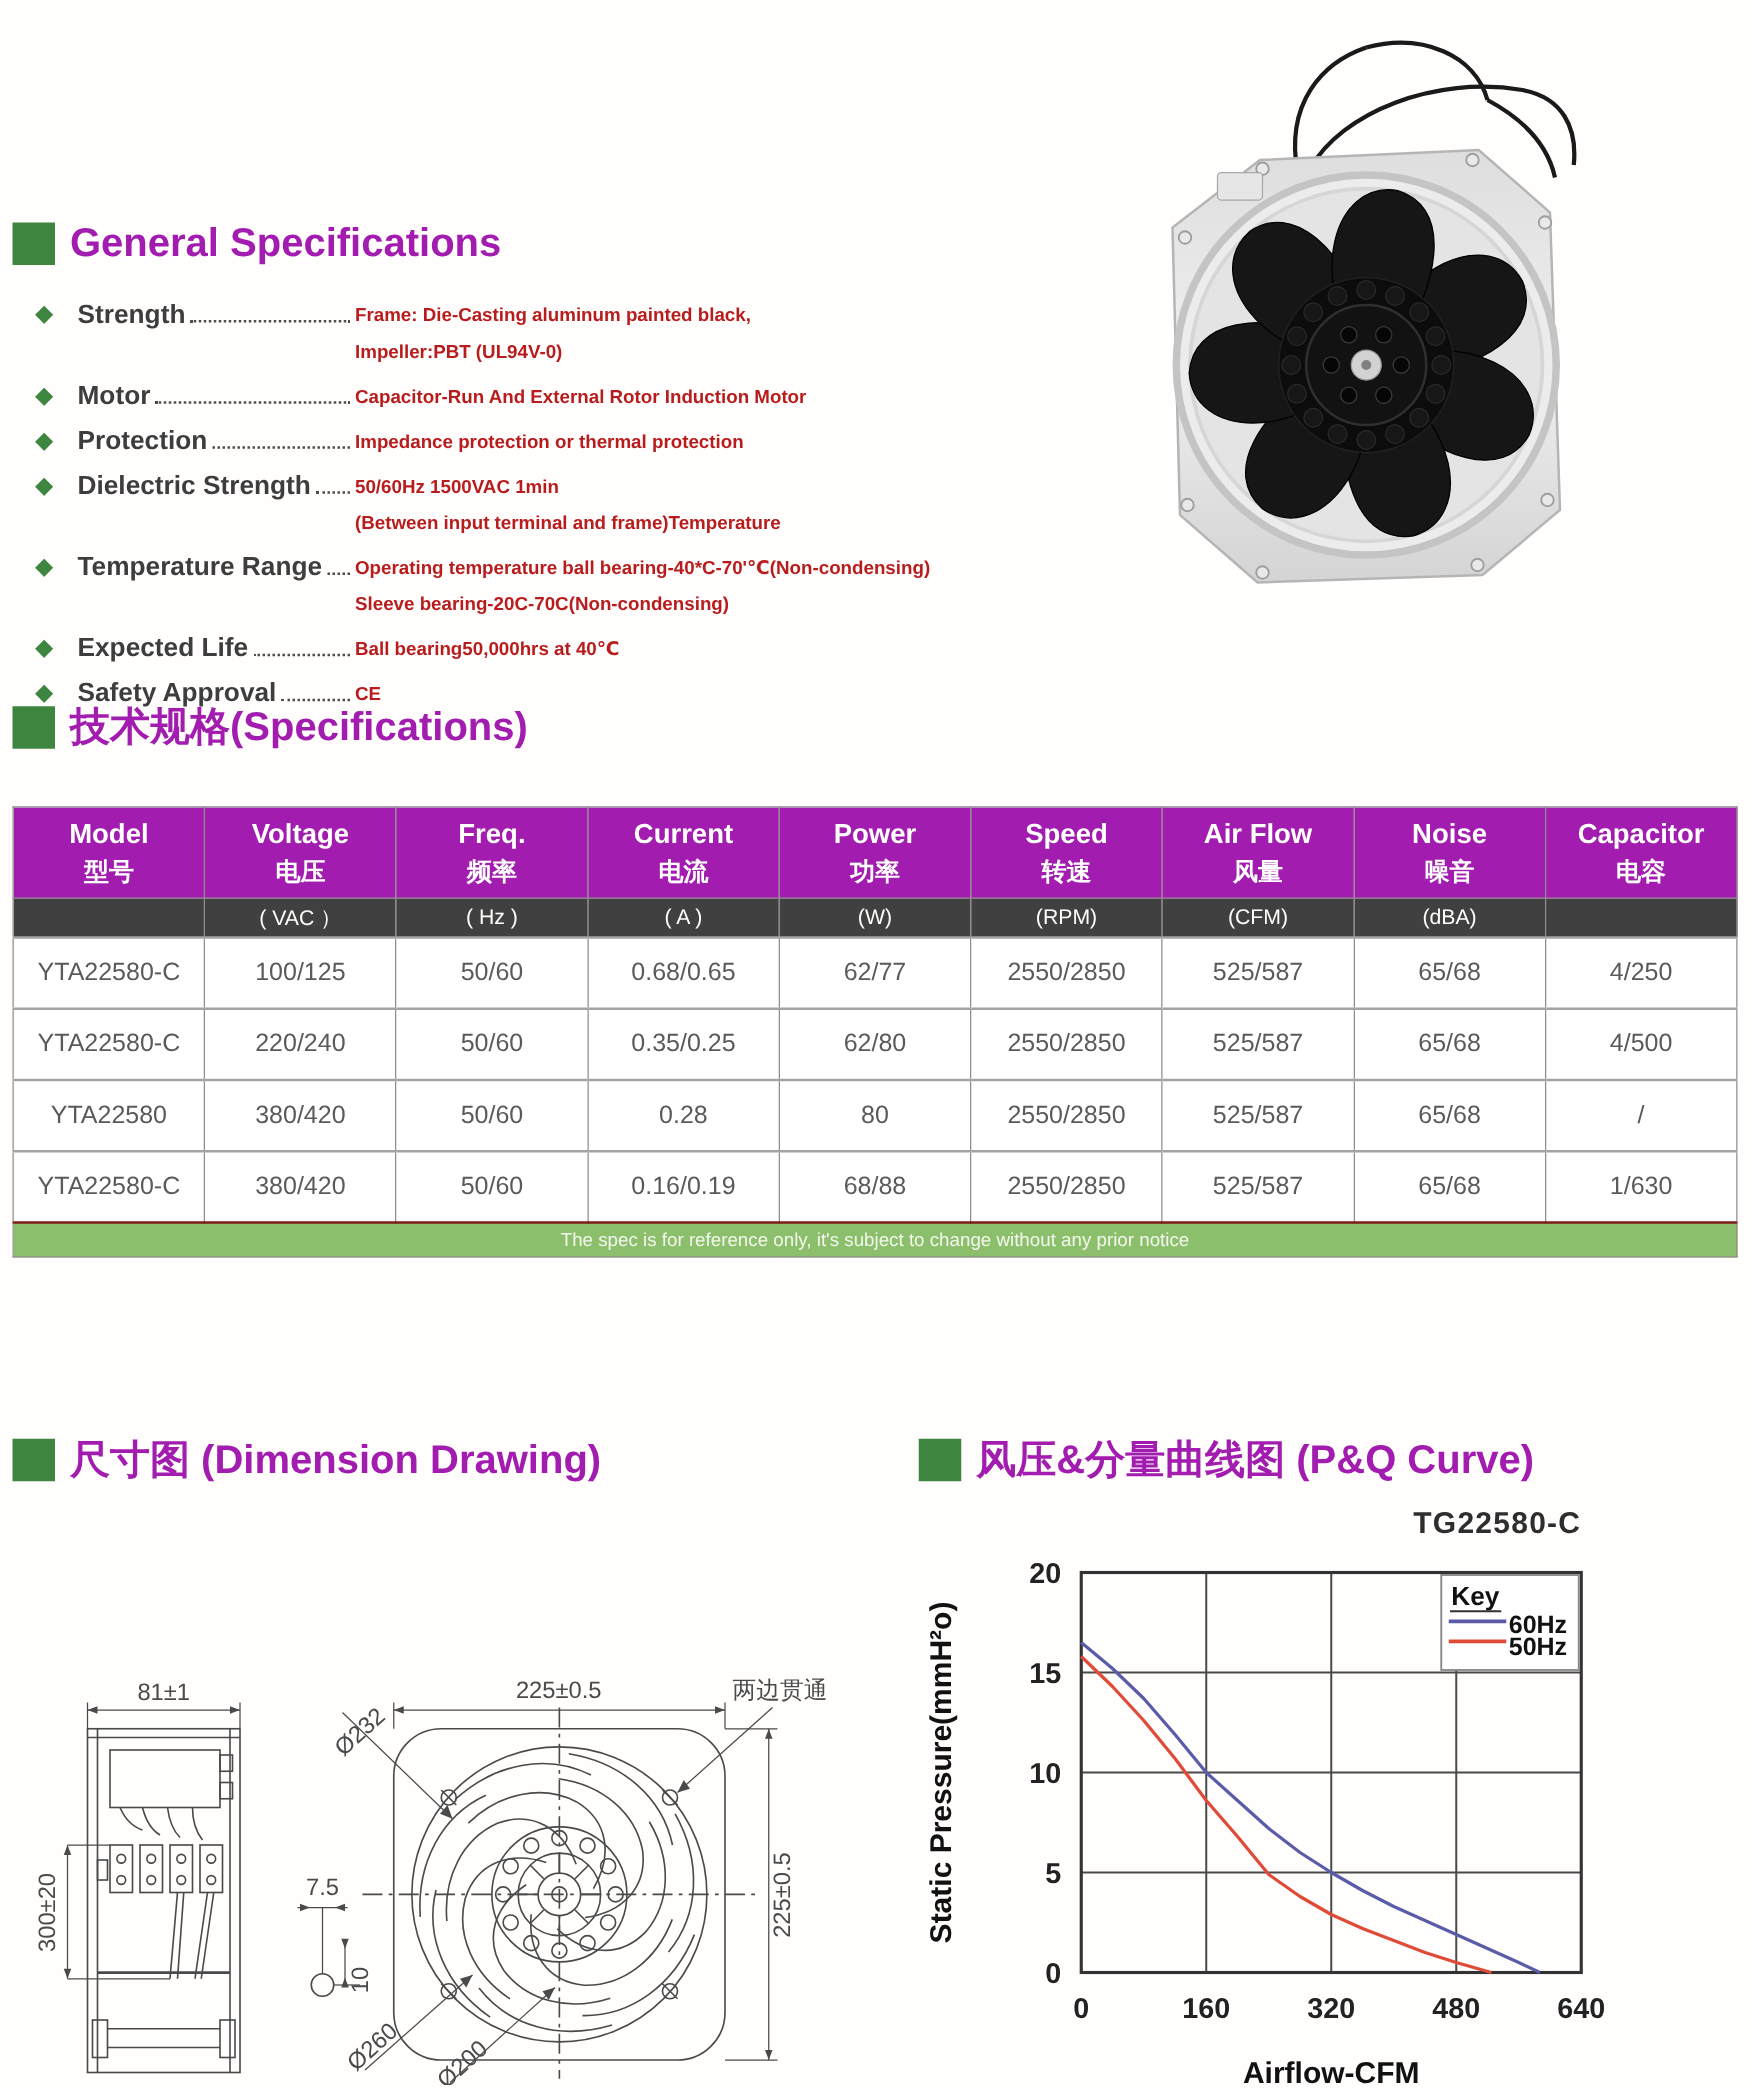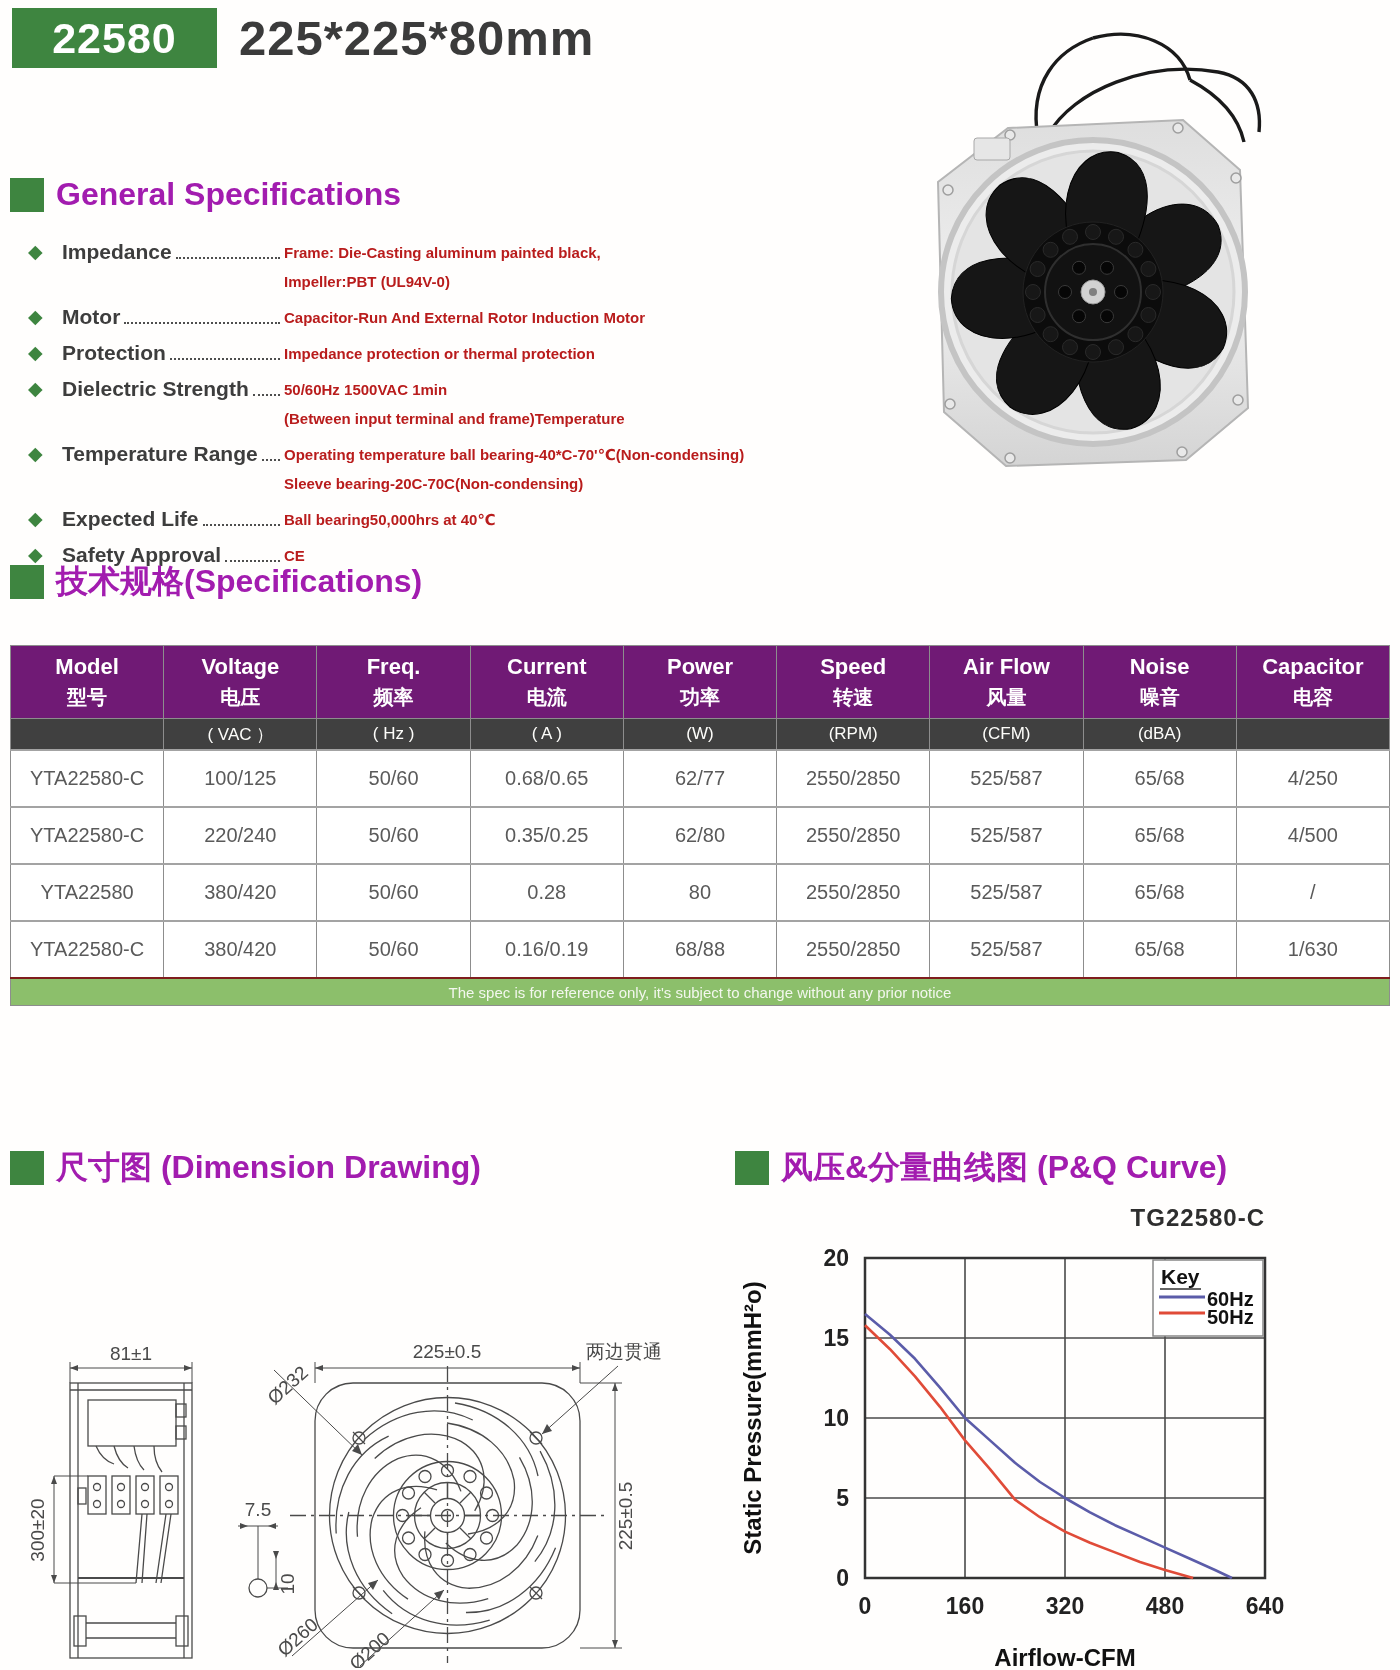--- a/index.html
+++ b/index.html
@@ -23,21 +23,21 @@
   .bullet{width:34px;flex:none;color:#3e8540;font-size:19px;line-height:28px;}
   .spec-label-wrap{display:flex;width:222px;flex:none;align-items:baseline;}
   .spec-label{font-size:21px;font-weight:bold;line-height:28px;white-space:nowrap;}
   .leader{flex:1;border-bottom:2px dotted #4e4e4e;margin:0 4px 5px 4px;min-width:8px;}
   .spec-values{font-size:15px;font-weight:bold;line-height:29px;color:#b91c1c;}
 
   
   .tbl-wrap{position:absolute;left:10px;top:645px;width:1380px;}
   table{width:100%;border-collapse:collapse;table-layout:fixed;}
   th,td{border:1px solid #8d8d8d;text-align:center;padding:0;}
-  thead th{background:#701a75;color:#fff;font-size:22px;font-weight:bold;height:72px;}
+  thead th{background:#a21caf;color:#fff;font-size:22px;font-weight:bold;height:72px;}
   thead th .zh{font-size:20px;font-weight:bold;margin-top:4px;}
   tr.unit-row td{background:#404040;color:#fdfdfa;font-size:17px;height:30px;}
   tr.data-row td{background:#fff;color:#5a5a5a;font-size:20px;height:55px;border-top:2px solid #a3a3a3;}
   tr.note-row td{background:#8cbf6b;color:#f3f7ee;font-size:15px;height:26px;border-top:2px solid #7f1d1d;}
 
   
   .dim-title{left:10px;top:1146px;}
   .pq-title{left:735px;top:1146px;}
 
   .dim-box{position:absolute;left:30px;top:1238px;width:680px;height:430px;}
@@ -54,24 +54,20 @@
   .dim-txt{font:400 19px "Liberation Sans","DejaVu Sans",sans-serif;fill:#4a4a4a;}
   .dwg{stroke:#4a4a4a;stroke-width:1.3;fill:none;}
   .dwg-thick{stroke:#4a4a4a;stroke-width:2.2;fill:none;}
   .dimline{stroke:#4a4a4a;stroke-width:1;fill:none;}
 </style>
 </head>
 <body>
 
 <div class="page">
 
-  <div class="hdr">
-    <div class="badge">22580</div>
-    <div class="size-txt">225*225*80mm</div>
-  </div>
 
   <svg style="position:absolute;left:888px;top:20px;" width="405" height="470" viewBox="0 0 405 470">
     <defs>
       <linearGradient id="frameGrad" x1="0" y1="0" x2="0" y2="1">
         <stop offset="0" stop-color="#dedede"></stop>
           <stop offset="0.5" stop-color="#efefef"></stop>
           <stop offset="1" stop-color="#d4d4d4"></stop>
       </linearGradient>
     </defs>
     <g stroke="#1a1a1a" stroke-width="3.4" fill="none">
@@ -142,21 +138,21 @@
   </svg>
 
   <div class="sec-title" style="left:10px;top:176px;">
     <span class="sec-sq"></span>
     <h2>General Specifications</h2>
   </div>
   <div class="spec-list" id="gen-spec-list">
       <div class="spec-item">
         <span class="bullet">◆</span>
         <span class="spec-label-wrap">
-          <span class="spec-label">Impedance</span>
+          <span class="spec-label">Strength</span>
           <span class="leader"></span>
         </span>
         <div class="spec-values">
           <div>Frame: Die-Casting aluminum painted black,</div>
           <div>Impeller:PBT (UL94V-0)</div>
         </div>
       </div>
       <div class="spec-item">
         <span class="bullet">◆</span>
         <span class="spec-label-wrap">

